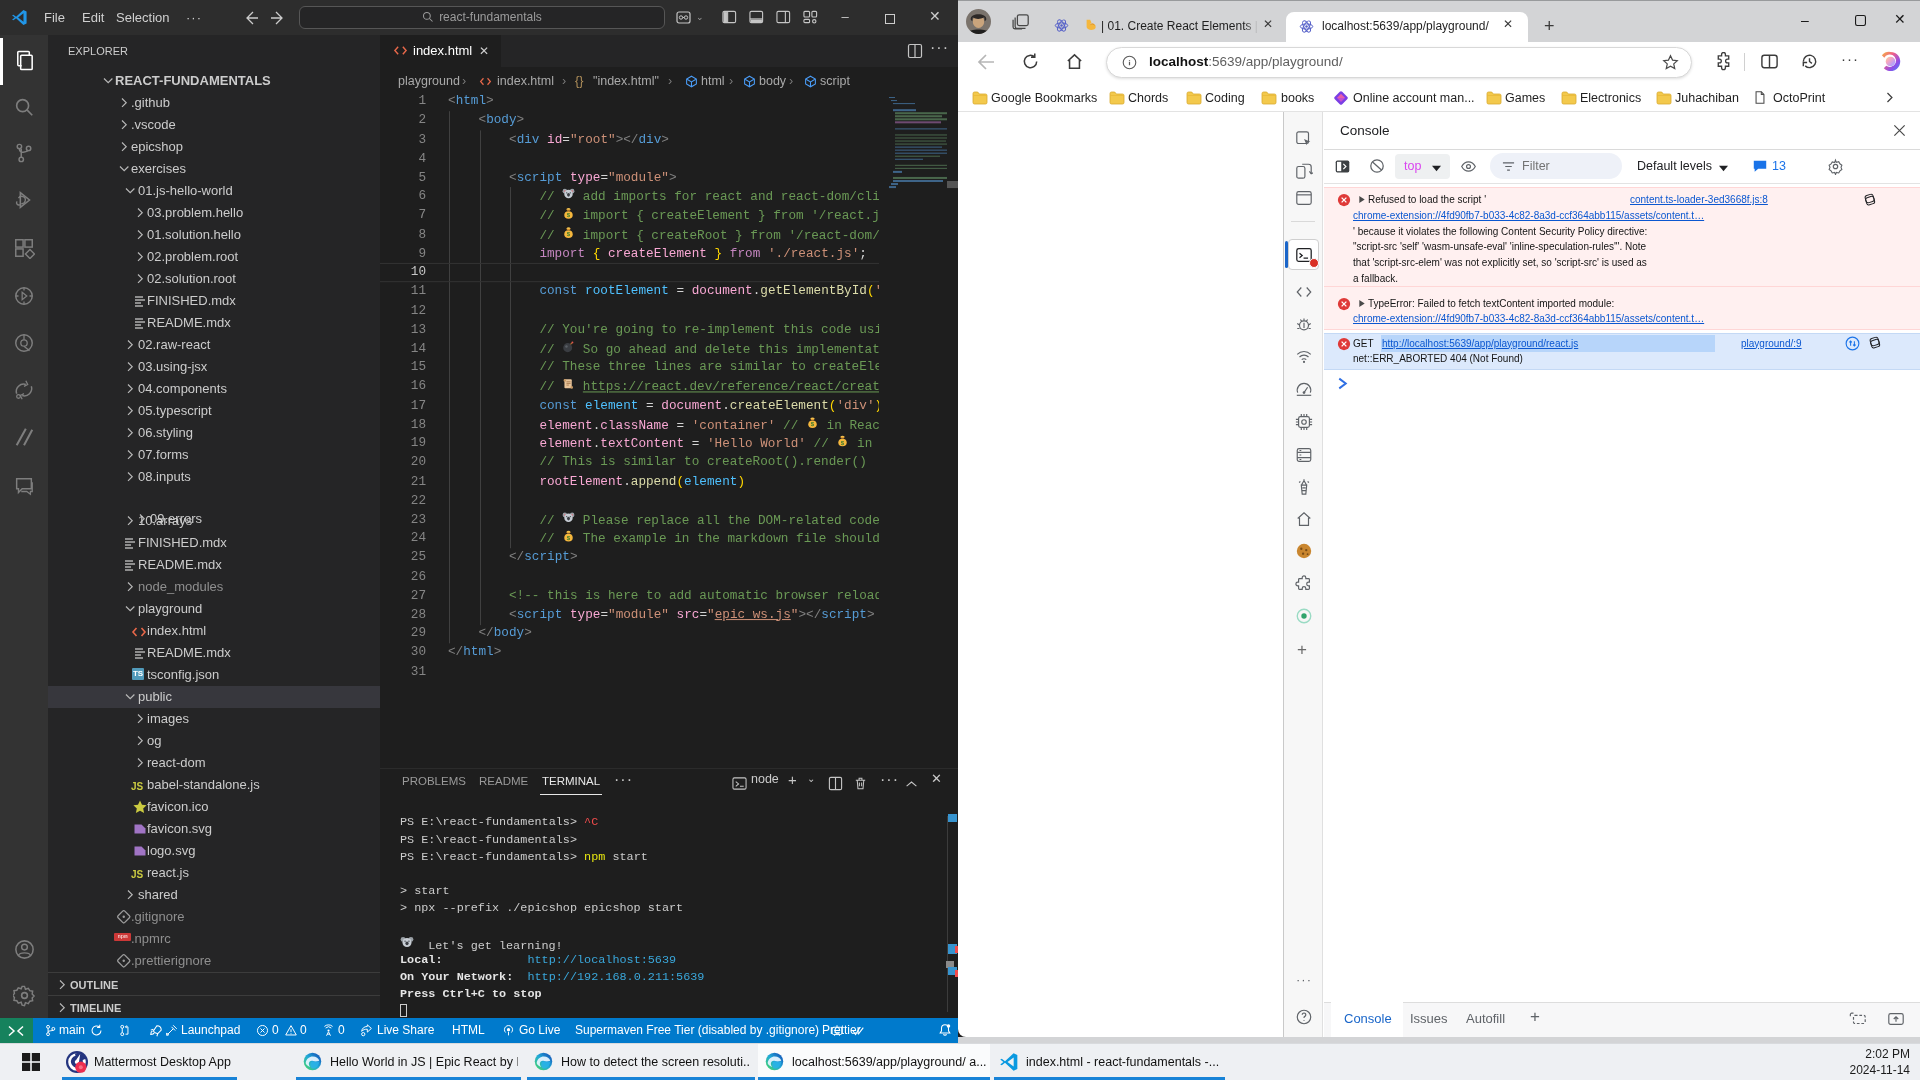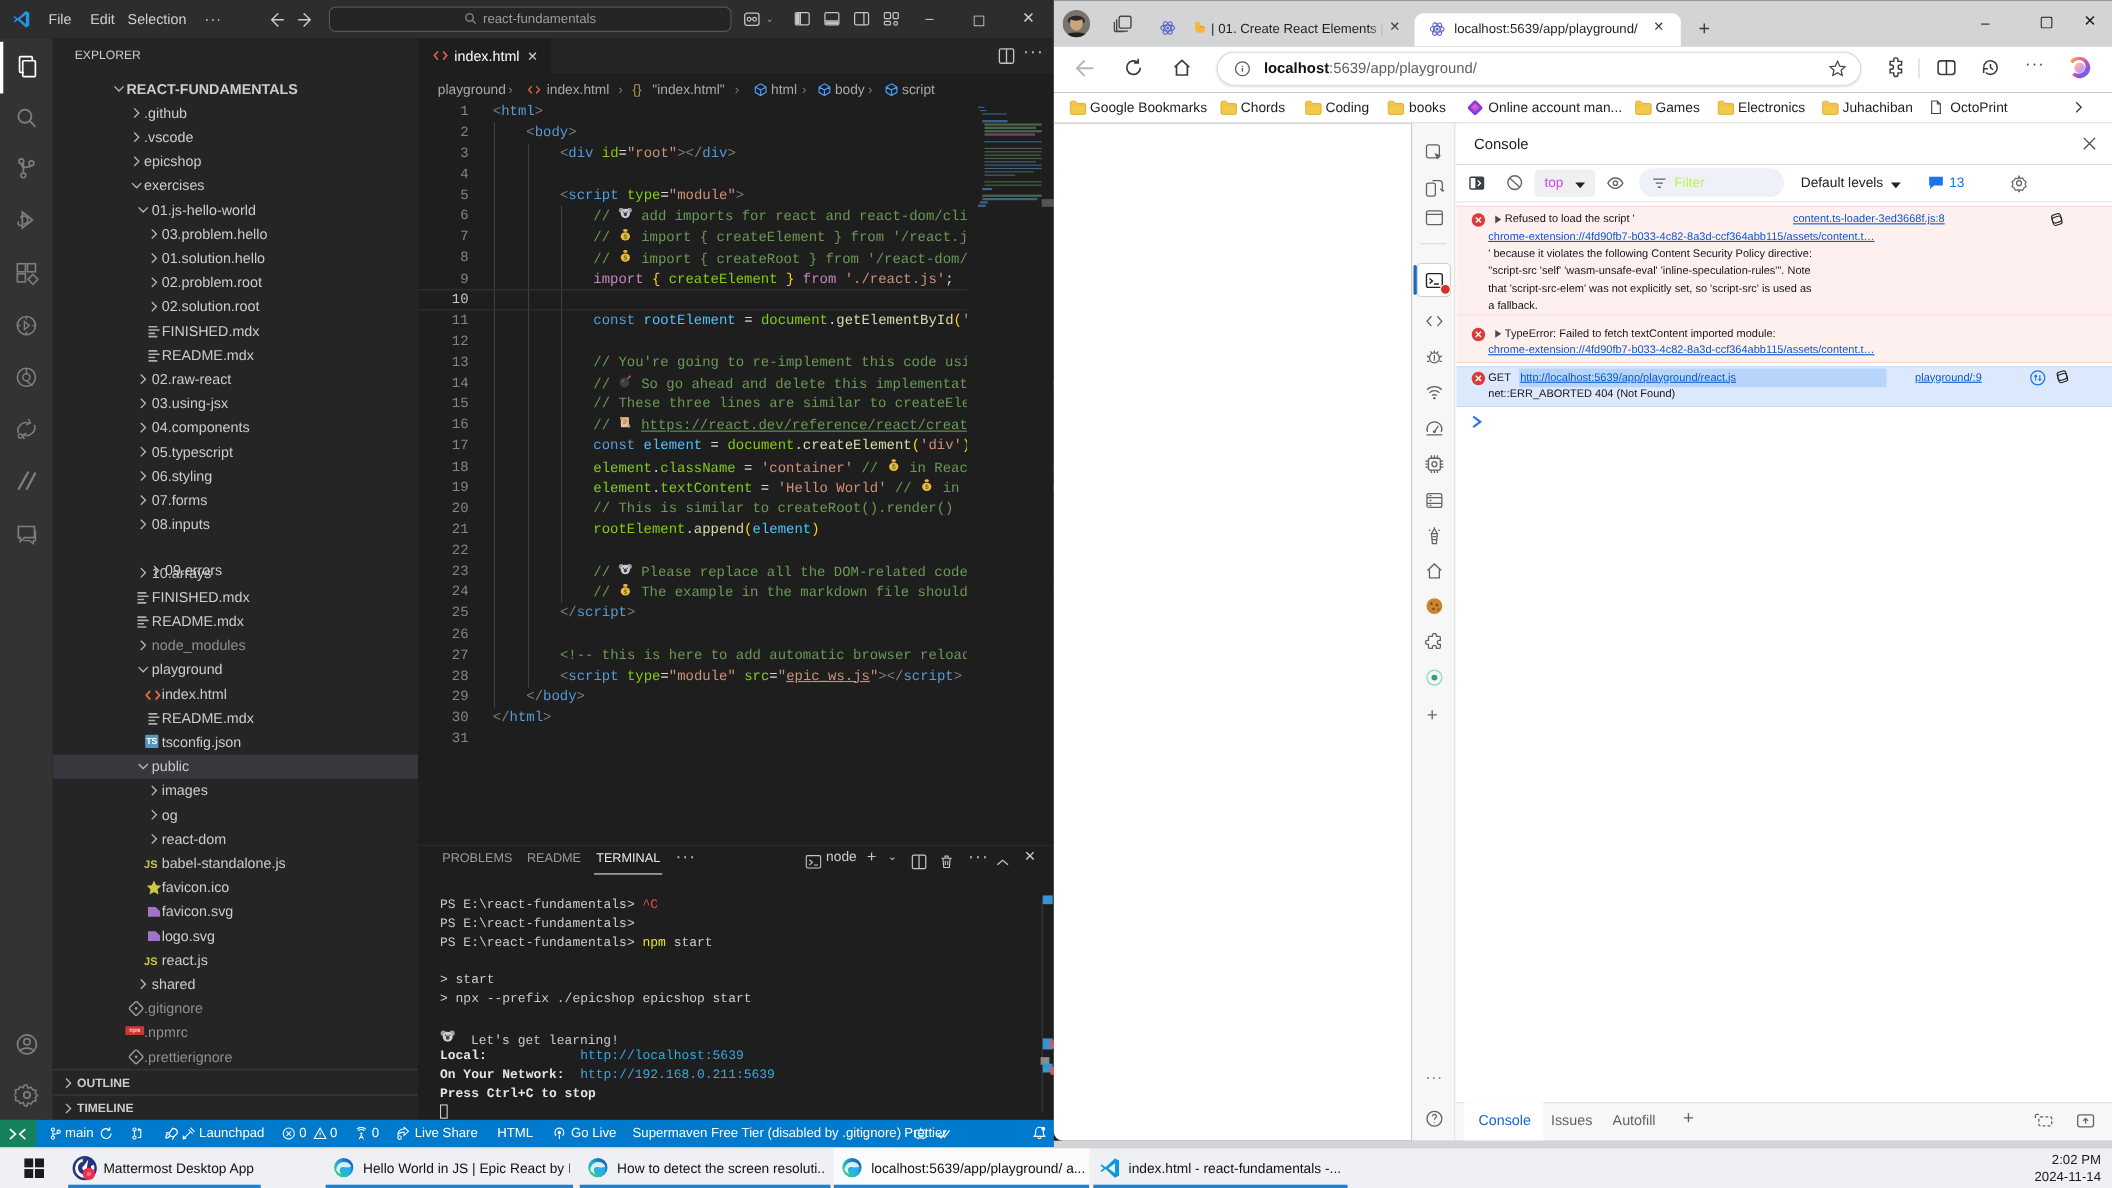--- a/index.html
+++ b/index.html
@@ -17,21 +17,21 @@
 #vcrumb{position:absolute;left:380px;top:67px;width:578px;height:28px;background:#1e1e1e;color:#a9a9a9;font-size:12.5px;line-height:28px}
 #vcode{position:absolute;left:380px;top:95px;width:578px;height:673px;background:#1e1e1e;overflow:hidden;transform:scaleY(1.0117);transform-origin:0 0}
 #vpanel{position:absolute;left:380px;top:768px;width:578px;height:250px;background:#1e1e1e;border-top:1px solid #2b2b2b}
 #vstatus{position:absolute;left:0;top:1018px;width:958px;height:25px;background:#007acc;color:#fff;font-size:12px;line-height:25px}
 .cl{position:absolute;font-family:"Liberation Mono",monospace;font-size:12.7px;white-space:pre;color:#d4d4d4;line-height:18.8px}
 .ln{position:absolute;font-family:"Liberation Mono",monospace;font-size:12.7px;color:#858585;width:30px;text-align:right;line-height:18.8px}
 .trow{position:absolute;left:0px;width:332px;height:21.7px;font-size:13px;line-height:21.7px;color:#cccccc;white-space:nowrap}
 .tlab{position:absolute;top:0}
 .tico{position:absolute;top:3px;width:16px;height:16px}
 .tchev{position:absolute;top:3px;width:16px;height:16px}
-.tl{color:#6a9955}.tb{color:#569cd6}.tlb{color:#84cc16}.to{color:#ce9178}.tp{color:#c586c0}.ty{color:#dcdcaa}.tw{color:#d4d4d4}.tg{color:#808080}.tbb{color:#4fc1ff}.tgold{color:#ffd700}
+.tl{color:#6a9955}.tb{color:#569cd6}.tlb{color:#f9a8d4}.to{color:#ce9178}.tp{color:#c586c0}.ty{color:#dcdcaa}.tw{color:#d4d4d4}.tg{color:#808080}.tbb{color:#4fc1ff}.tgold{color:#ffd700}
 .term{position:absolute;left:400px;font-family:"Liberation Mono",monospace;font-size:11.8px;color:#cccccc;white-space:pre;line-height:17.2px}
 #etabs{position:absolute;left:958px;top:0;width:962px;height:42px;background:#d3d4d6;border-top:1px solid #989a9c}
 #enav{position:absolute;left:958px;top:42px;width:962px;height:42px;background:#ffffff}
 #ebook{position:absolute;left:958px;top:84px;width:962px;height:28px;background:#ffffff;border-bottom:1px solid #e3e3e3}
 #epage{position:absolute;left:958px;top:112px;width:325px;height:925px;background:#ffffff;border-bottom-left-radius:8px}
 #edock{position:absolute;left:1283px;top:112px;width:637px;height:925px;background:#ffffff;border-left:1px solid #c9c9c9}
 #erail{position:absolute;left:1284px;top:112px;width:39px;height:925px;background:#f7f7f7;border-right:1px solid #e0e0e0}
 .bkm{position:absolute;top:84px;height:28px;line-height:28px;font-size:12.5px;color:#1f1f1f;white-space:nowrap}
 .cline{position:absolute;font-family:Liberation Sans, sans-serif;font-size:10px;color:#141414;white-space:pre;line-height:15.7px}
 .clink{color:#0b57d0;text-decoration:underline}
@@ -968,21 +968,21 @@
     <path d="M1 2l5 6 5-6z" fill="#202124"></path>
   </svg>
 <svg class="a" style="left:1460px;top:158px" width="17" height="17" viewBox="0 0 20 20">
     <path d="M2 10s3-5.5 8-5.5S18 10 18 10s-3 5.5-8 5.5S2 10 2 10z" fill="none" stroke="#5f6368" stroke-width="1.4"></path>
     <circle cx="10" cy="10" r="2.3" fill="none" stroke="#5f6368" stroke-width="1.4"></circle>
   </svg>
 <div class="a" style="left:1490px;top:153px;width:132px;height:26px;background:#eef1f8;border-radius:13px"></div>
 <svg class="a" style="left:1502px;top:160px" width="13" height="13" viewBox="0 0 14 14">
     <path d="M1 3h12M3.5 7h7M5.5 11h3" stroke="#5f6368" stroke-width="1.3"></path>
   </svg>
-<div class="a" style="left:1522px;top:159px;font-size:12.5px;color:#bef264">Filter</div>
+<div class="a" style="left:1522px;top:159px;font-size:12.5px;color:#737373">Filter</div>
 <div class="a" style="left:1637px;top:159px;font-size:12.5px;color:#202124">Default levels</div>
 <svg class="a" style="left:1718px;top:164px" width="11" height="9" viewBox="0 0 12 10">
     <path d="M1 2l5 6 5-6z" fill="#202124"></path>
   </svg>
 <svg class="a" style="left:1752px;top:158px" width="16" height="16" viewBox="0 0 18 18">
     <path d="M2 3h14v9H7l-4 3.5V12H2z" fill="#1a73e8"></path>
   </svg>
 <div class="a" style="left:1772px;top:159px;font-size:12.5px;color:#1a73e8">13</div>
 <svg class="a" style="left:1827px;top:158px" width="17" height="17" viewBox="0 0 20 20">
     <circle cx="10" cy="10" r="2.6" fill="none" stroke="#5f6368" stroke-width="1.4"></circle>

